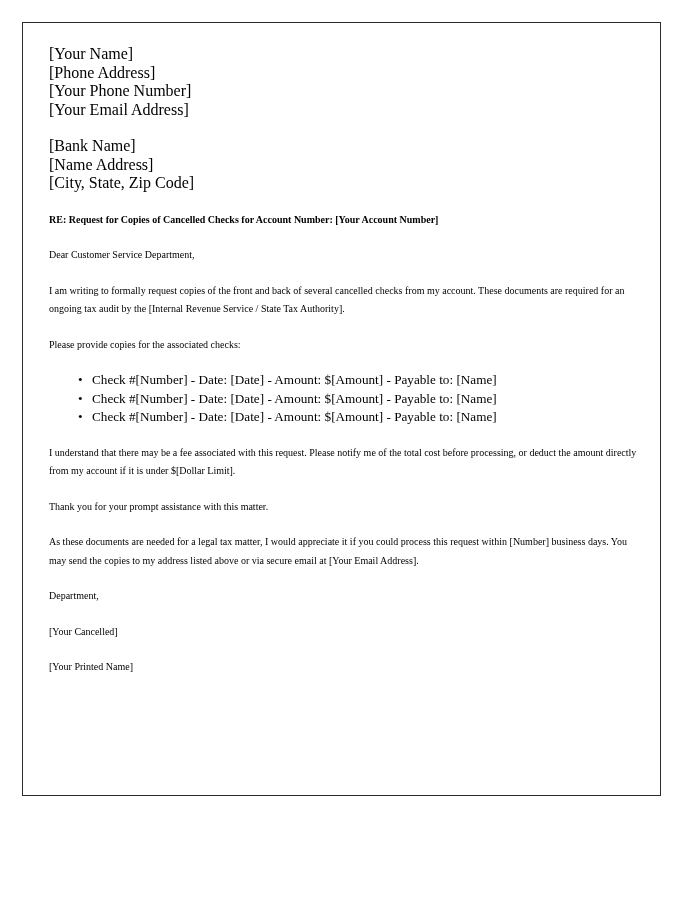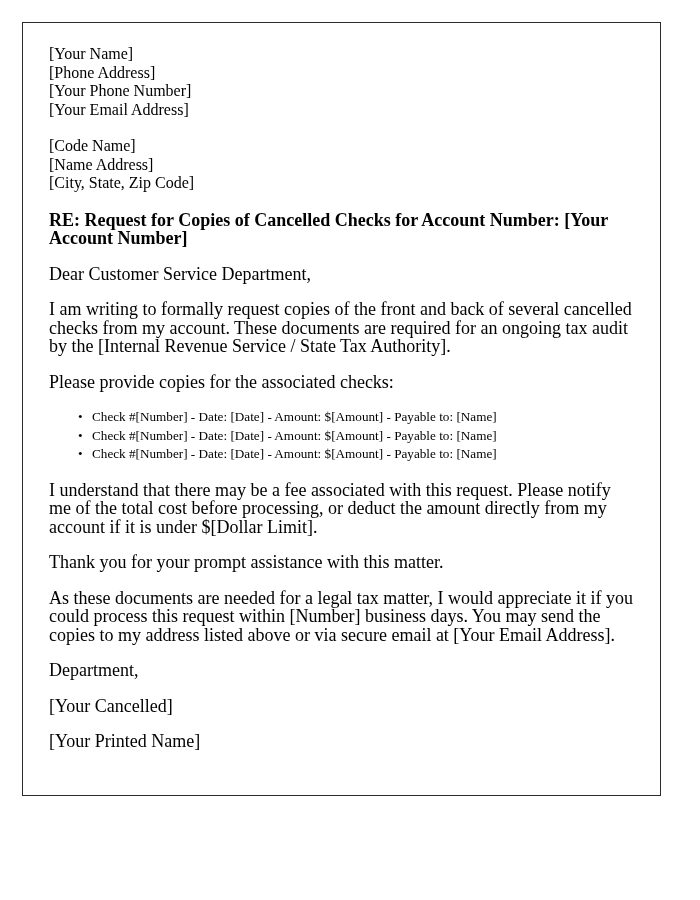--- a/index.html
+++ b/index.html
@@ -36,21 +36,21 @@
   .block:last-child {
     margin-bottom: 0;
   }
   .line {
     font-size: 16px;
     line-height: 18.5px;
     white-space: pre;
   }
   p.para {
     margin: 0 0 17px 0;
-    font-size: 18px;
+    font-size: 10px;
     line-height: 18.5px;
     text-align: left;
   }
   p.para.subject {
     font-weight: bold;
   }
   ul.check-list {
     margin: 0 0 17px 0;
     padding: 0 0 0 43px;
     list-style: none;
@@ -76,21 +76,21 @@
 
     <div class="block">
       <div class="line">[Your Name]</div>
       <div class="line">[Phone Address]</div>
       <div class="line">[Your Phone Number]</div>
       <div class="line">[Your Email Address]</div>
     </div>
 
 
     <div class="block">
-      <div class="line">[Code Name]</div>
+      <div class="line">[Bank Name]</div>
       <div class="line">[Name Address]</div>
       <div class="line">[City, State, Zip Code]</div>
     </div>
 
     <p class="para subject">RE: Request for Copies of Cancelled Checks for Account Number: [Your Account Number]</p>
 
     <p class="para">Dear Customer Service Department,</p>
 
     <p class="para">I am writing to formally request copies of the front and back of several cancelled checks from my account. These documents are required for an ongoing tax audit by the [Internal Revenue Service / State Tax Authority].</p>
 

